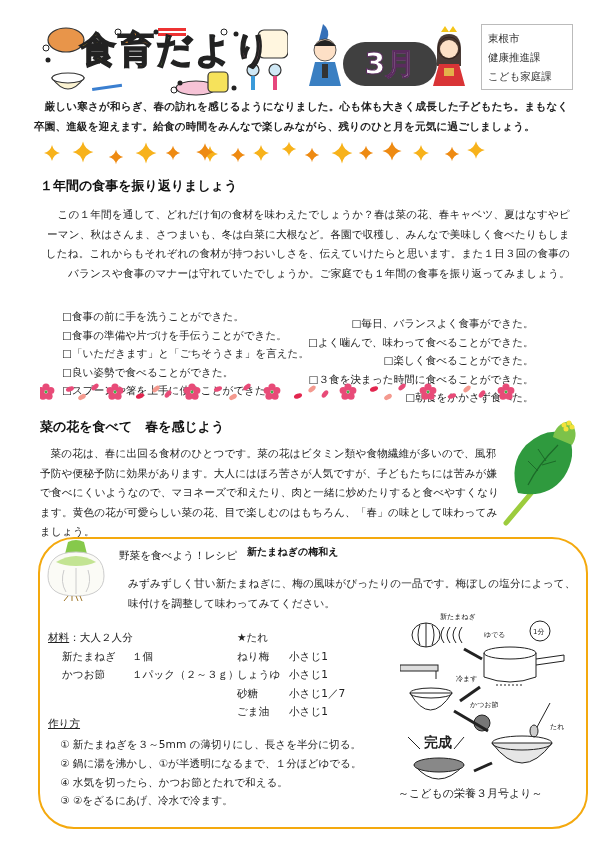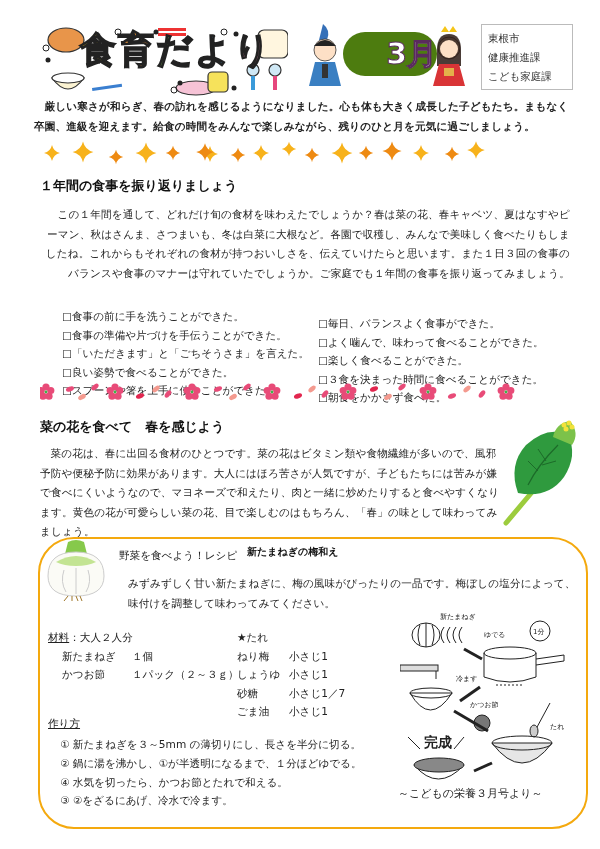--- a/index.html
+++ b/index.html
@@ -6,37 +6,37 @@
   html, body { width: 600px; height: 849px; background: #ffffff; overflow: hidden; }
   body { font-family: "DejaVu Sans", "Liberation Sans", sans-serif; color: #222; position: relative; }
 
   .abs { position: absolute; }
 
   
   #title-art { left: 38px; top: 8px; width: 250px; height: 88px; }
   #title-text { left: 80px; top: 26px; font-size: 36px; font-weight: bold; letter-spacing: 2px; }
   #title-text span { display: inline-block; -webkit-text-stroke: 1.5px #222; }
   #month-banner { left: 305px; top: 22px; width: 160px; height: 66px; }
-  #month-pill { position: absolute; left: 38px; top: 10px; width: 94px; height: 44px; border-radius: 22px; background: #4d7c0f; color: #fff; font-weight: bold; font-size: 30px; text-align: right; line-height: 44px; -webkit-text-stroke: 1px #5a2b5e; }
+  #month-pill { position: absolute; left: 38px; top: 20px; width: 94px; height: 44px; border-radius: 22px; background: #404040; color: #fff; font-weight: bold; font-size: 30px; text-align: center; line-height: 44px; -webkit-text-stroke: 1px #5a2b5e; }
   #org-box { left: 481px; top: 24px; width: 92px; height: 66px; border: 1px solid #bbb; padding: 4px 6px; font-size: 10.5px; line-height: 19px; color: #333; }
 
   
   .para { font-size: 10.6px; line-height: 19.5px; color: #222; letter-spacing: 0.15px; }
   #intro { left: 34px; top: 97px; width: 540px; font-weight: bold; }
   .indent { text-indent: 1em; }
 
   #stars { left: 40px; top: 140px; width: 520px; height: 30px; }
 
   .section-title { font-size: 13px; font-weight: bold; color: #111; }
   #sec1-title { left: 40px; top: 177px; }
   #sec1-body { left: 40px; top: 205px; width: 530px; text-align: right; }
 
   .checklist { font-size: 10.6px; line-height: 18.6px; color: #222; }
   #checklist-left { left: 46px; top: 307px; margin-left: 16px; }
-  #checklist-right { left: 318px; top: 314px; }
+  #checklist-right { left: 308px; top: 314px; text-align: right; }
 
   #flowers { left: 40px; top: 378px; width: 520px; height: 30px; }
 
   #sec2-title { left: 40px; top: 418px; }
   #sec2-body { left: 40px; top: 444px; width: 460px; }
   #nanohana { left: 498px; top: 415px; width: 90px; height: 112px; }
 
   
   #recipe-box { left: 38px; top: 537px; width: 550px; height: 292px; border: 2.5px solid #f4a90e; border-radius: 36px; }
   #onion { left: 42px; top: 536px; width: 68px; height: 66px; }

